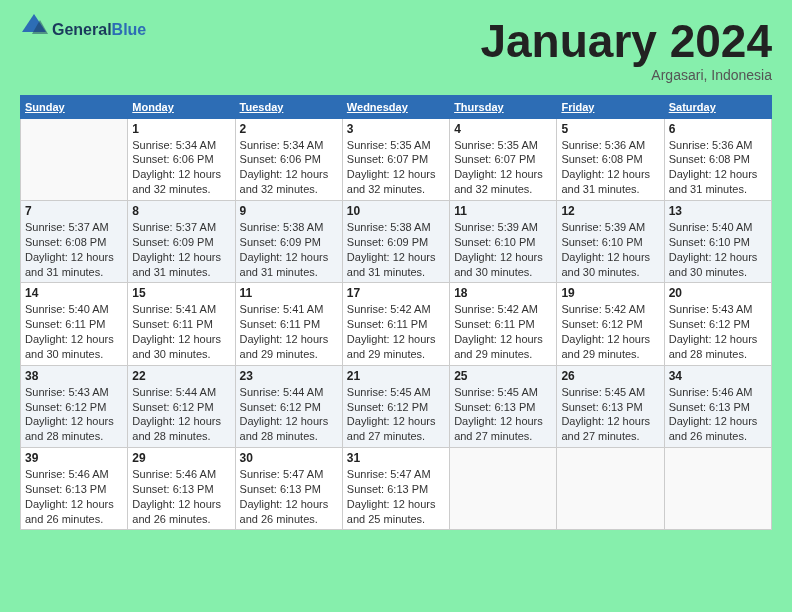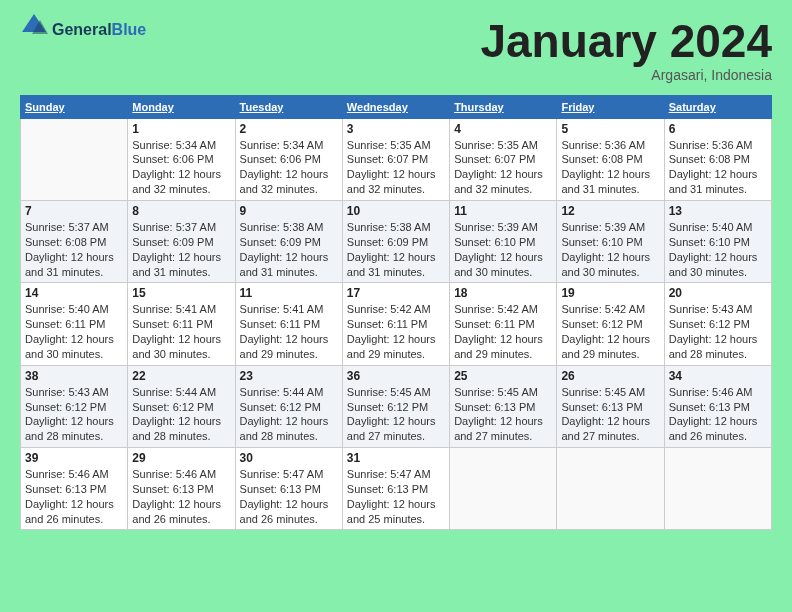--- a/index.html
+++ b/index.html
@@ -287,21 +287,21 @@
 and 28 minutes.</div>
           </td>
           <td>
             <span class="day-num">23</span>
             <div class="day-info" style="white-space: pre-line;">Sunrise: 5:44 AM
 Sunset: 6:12 PM
 Daylight: 12 hours
 and 28 minutes.</div>
           </td>
           <td>
-            <span class="day-num">36</span>
+            <span class="day-num">21</span>
             <div class="day-info" style="white-space: pre-line;">Sunrise: 5:45 AM
 Sunset: 6:12 PM
 Daylight: 12 hours
 and 27 minutes.</div>
           </td>
           <td>
             <span class="day-num">25</span>
             <div class="day-info" style="white-space: pre-line;">Sunrise: 5:45 AM
 Sunset: 6:13 PM
 Daylight: 12 hours

